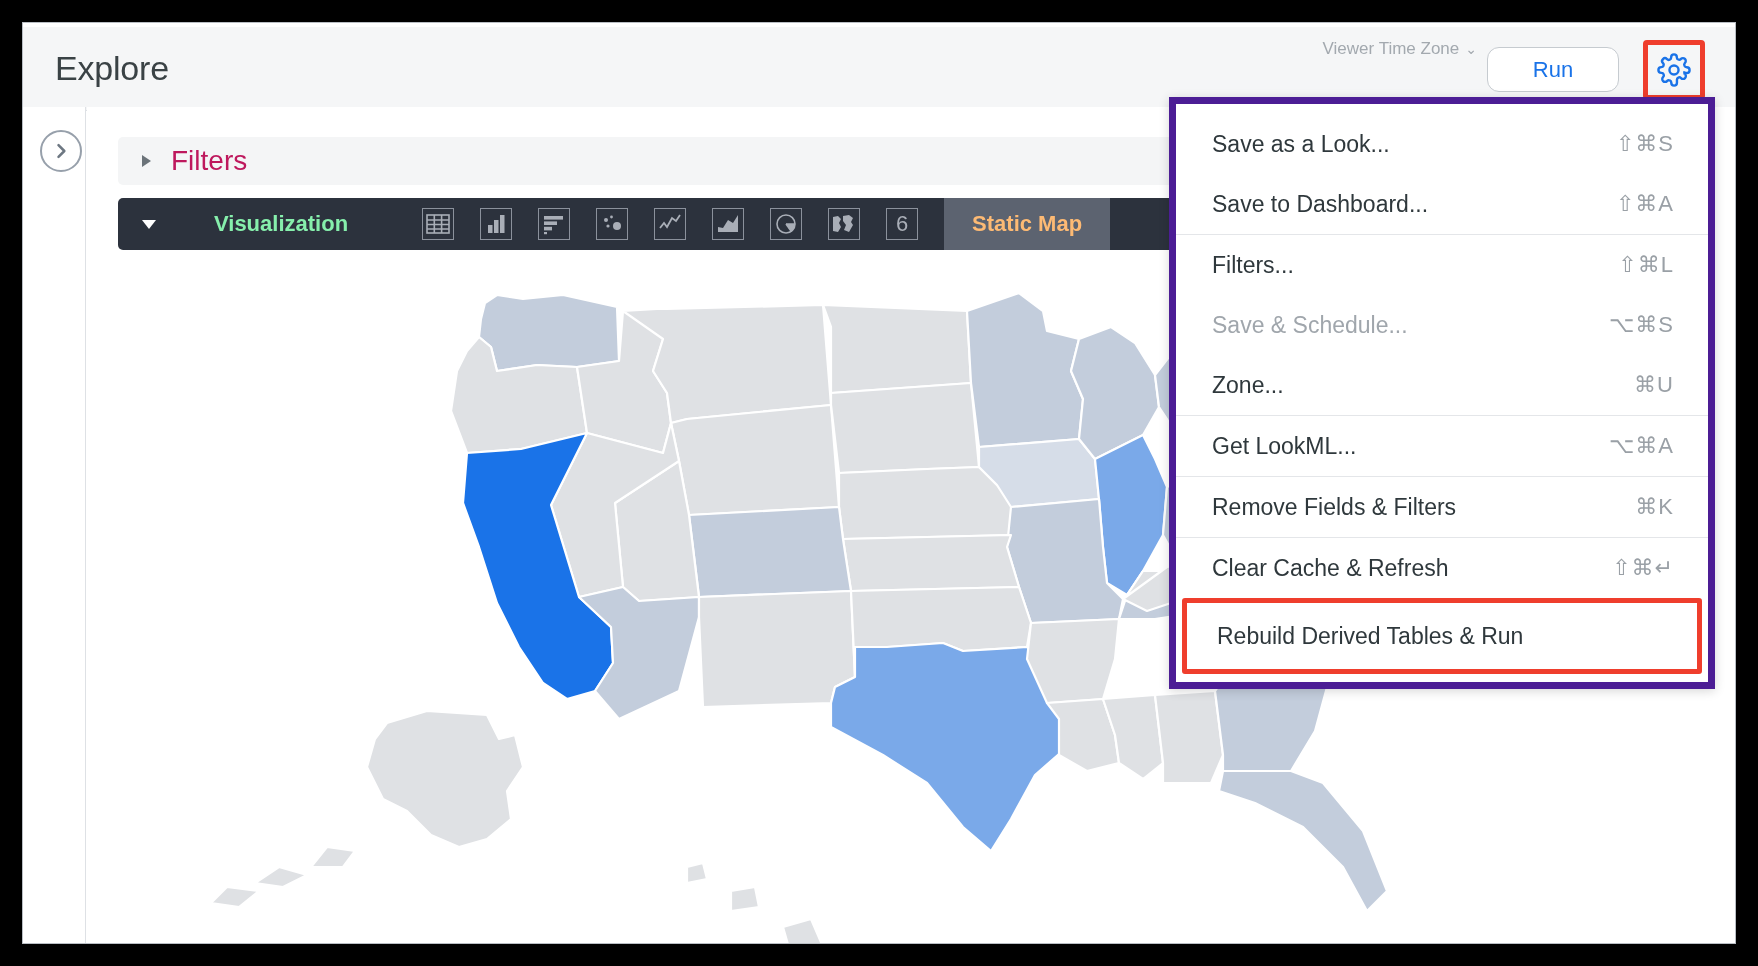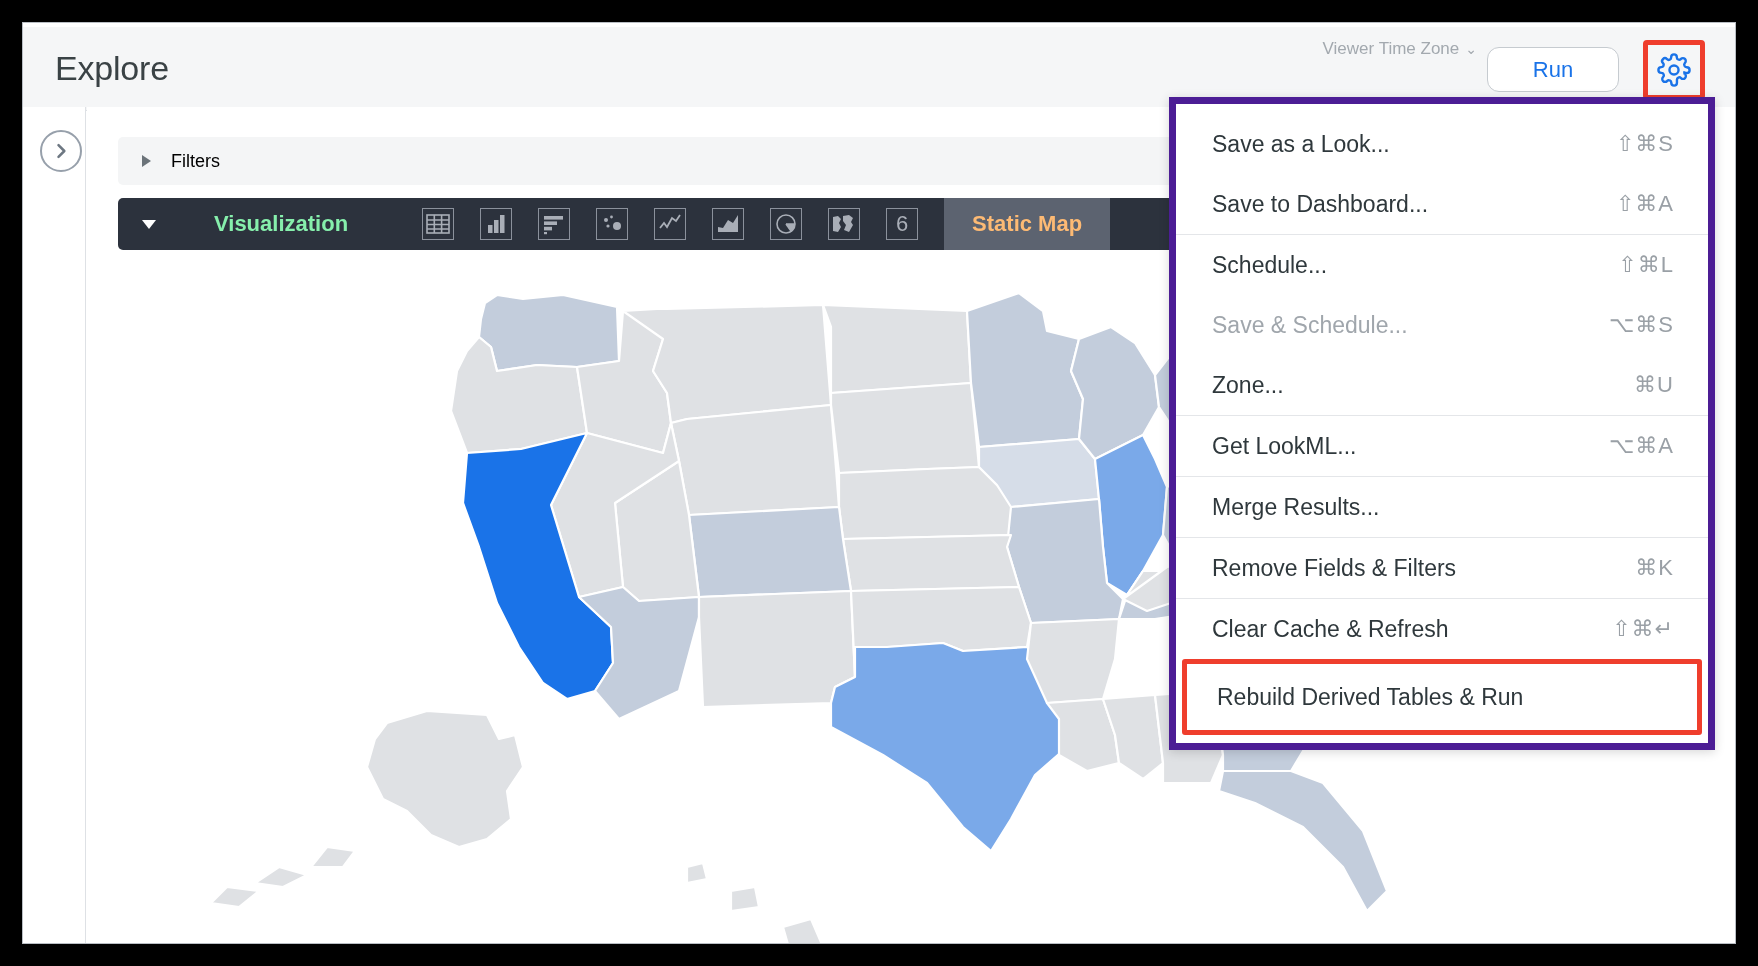--- a/index.html
+++ b/index.html
@@ -171,22 +171,22 @@
   }
   .tri-down {
     width: 0; height: 0;
     border-top: 9px solid #ffffff;
     border-left: 7px solid transparent;
     border-right: 7px solid transparent;
     margin-left: 24px;
     margin-right: 18px;
   }
   .filters-label {
-    font-size: 18px;
-    color: #000000;
+    font-size: 28px;
+    color: #be185d;
   }
   .viz-bar {
     position: absolute;
     left: 31px;
     top: 91px;
     right: 22px;
     height: 52px;
     background: #2c323d;
     border-radius: 5px;
     display: flex;
@@ -529,46 +529,40 @@
           <span class="shortcut">⇧⌘S</span>
         </div>
         <div class="menu-item">
           <span>Save to Dashboard...</span>
           <span class="shortcut">⇧⌘A</span>
         </div>
       </div>
 
       <div class="menu-group">
         <div class="menu-item">
-          <span>Schedule...</span>
+          <span>Filters...</span>
           <span class="shortcut">⇧⌘L</span>
         </div>
         <div class="menu-item disabled">
           <span>Save &amp; Schedule...</span>
           <span class="shortcut">⌥⌘S</span>
         </div>
         <div class="menu-item">
           <span>Zone...</span>
           <span class="shortcut">⌘U</span>
         </div>
       </div>
 
       <div class="menu-group">
         <div class="menu-item">
           <span>Get LookML...</span>
           <span class="shortcut">⌥⌘A</span>
         </div>
       </div>
 
-      <div class="menu-group">
-        <div class="menu-item">
-          <span>Merge Results...</span>
-          <span class="shortcut"></span>
-        </div>
-      </div>
 
       <div class="menu-group">
         <div class="menu-item">
           <span>Remove Fields &amp; Filters</span>
           <span class="shortcut">⌘K</span>
         </div>
       </div>
 
       <div class="menu-group">
         <div class="menu-item">

